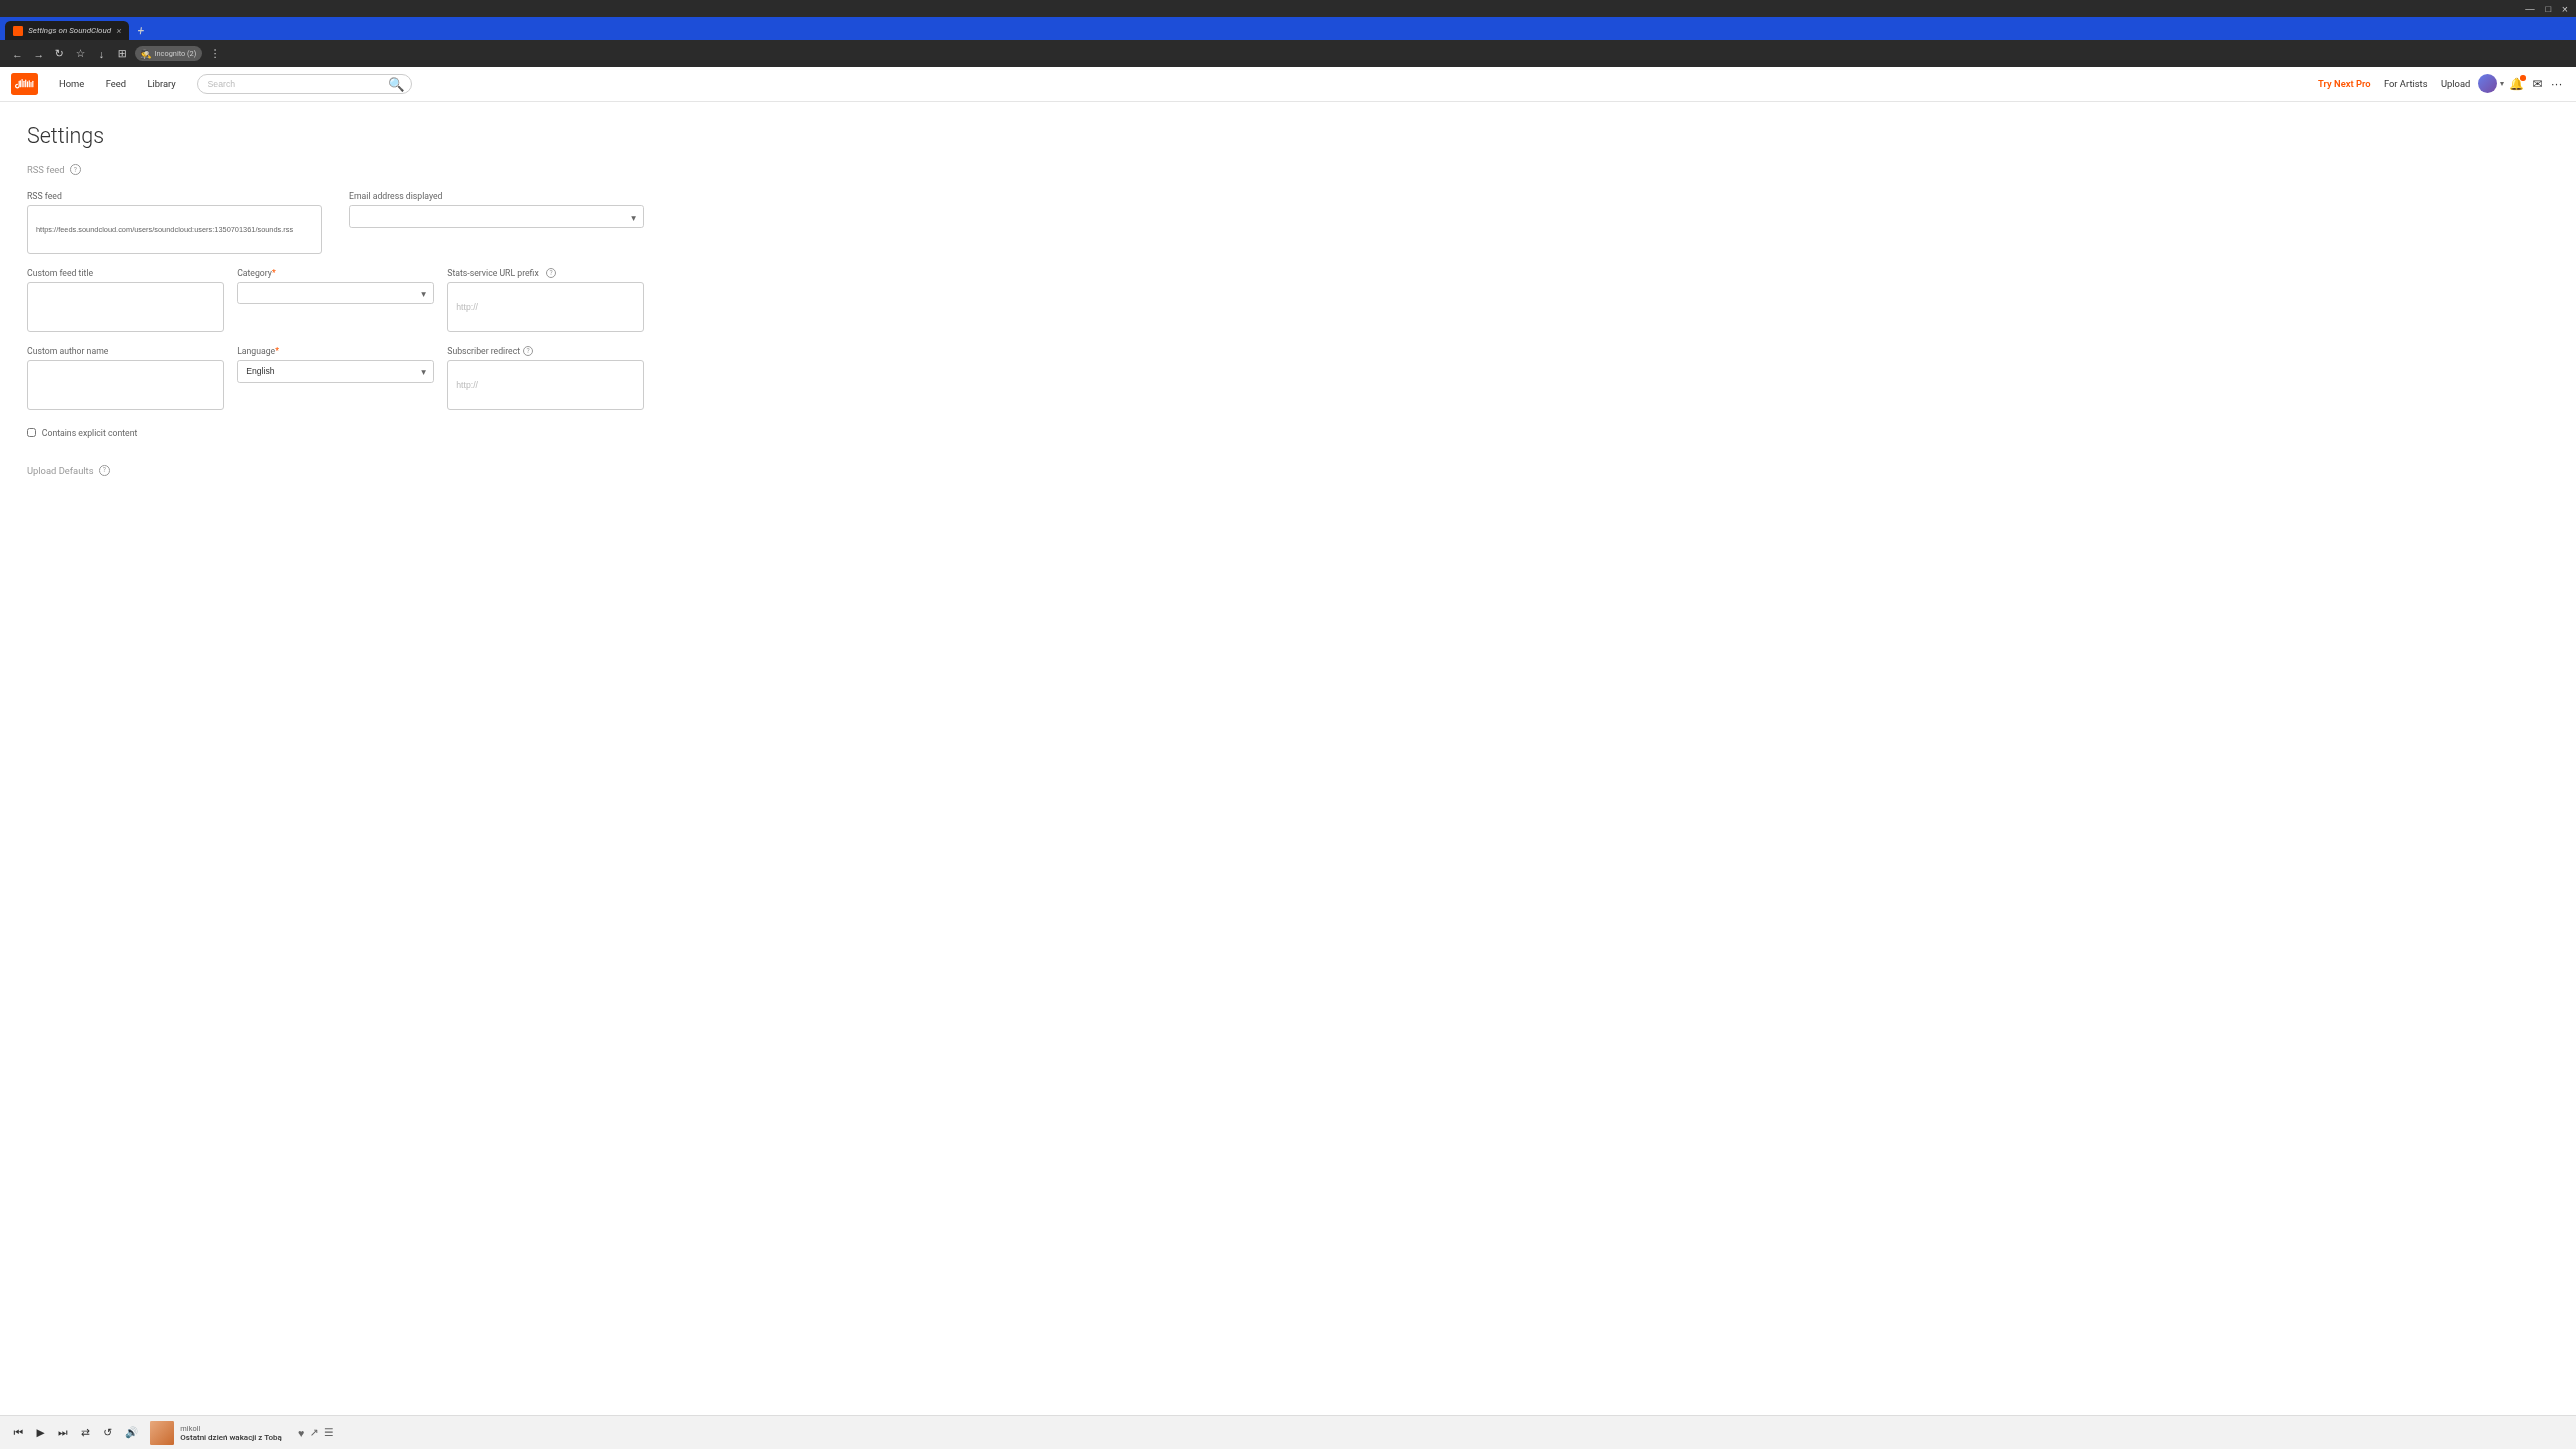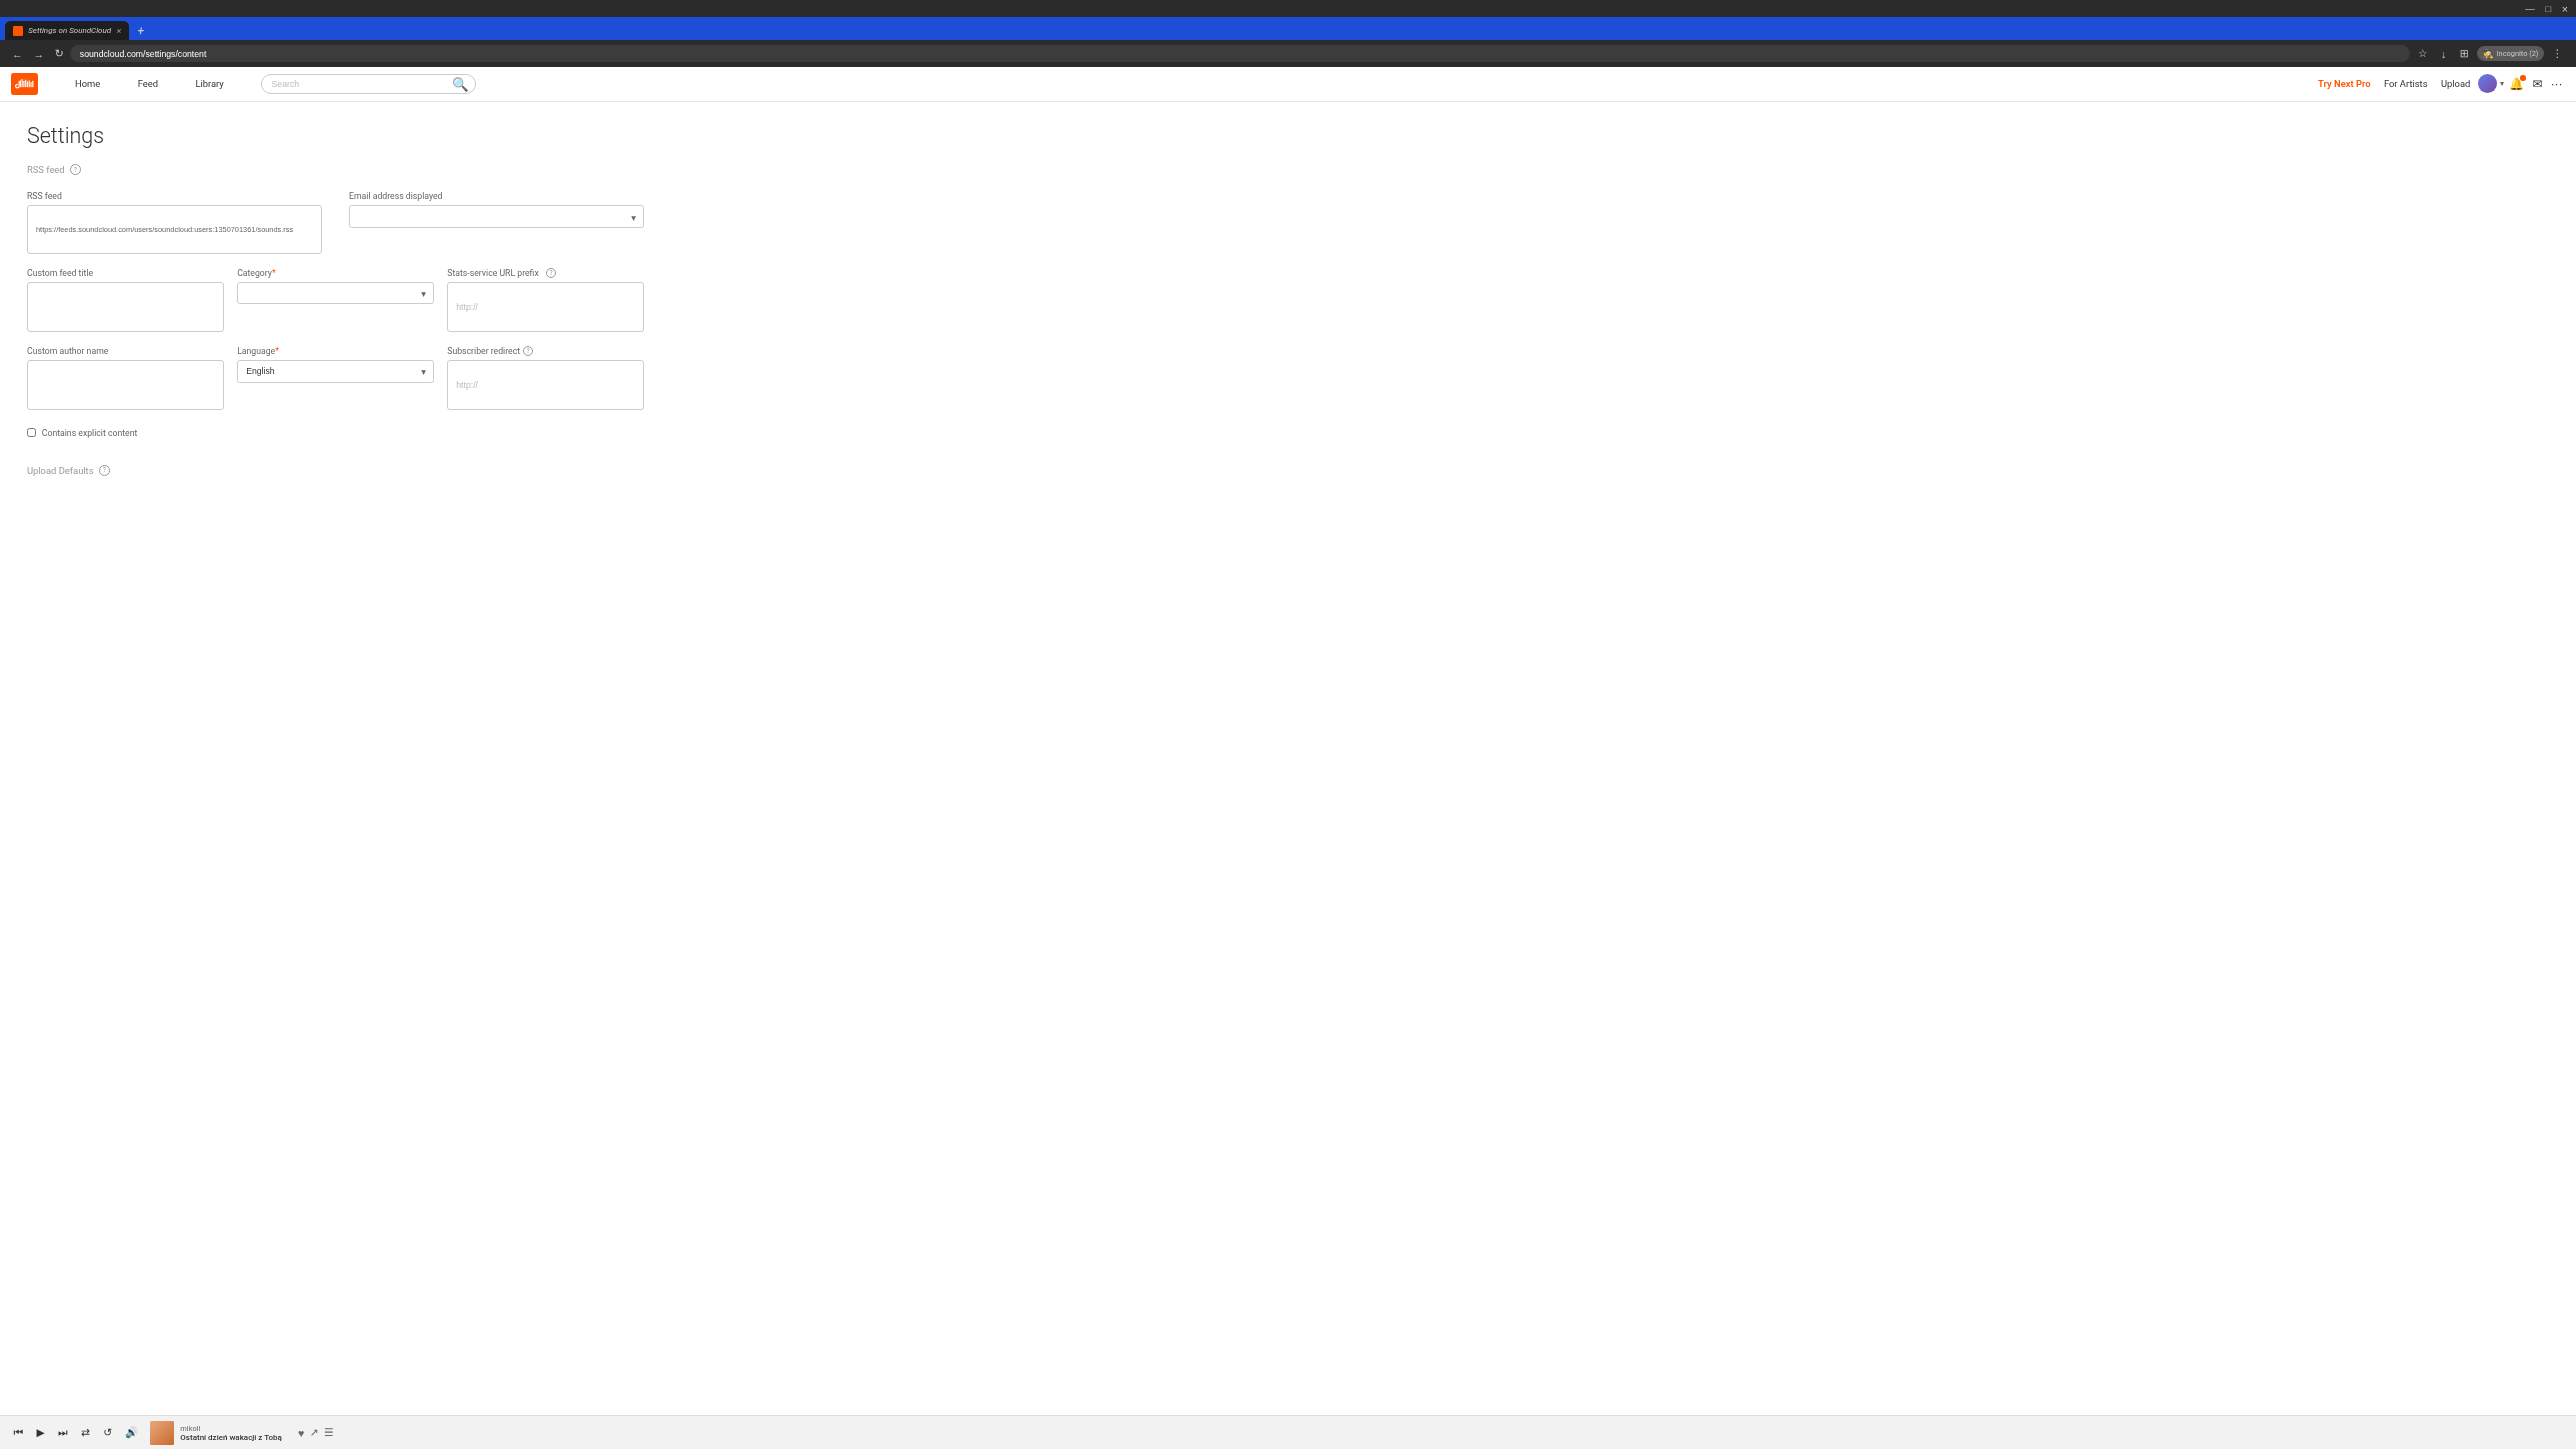--- a/index.html
+++ b/index.html
@@ -12,21 +12,21 @@
     .browser-tab .tab-icon { width: 9.4px; height: 9.4px; background: #f50; border-radius: 1.3px; flex-shrink: 0; }
     .browser-tab .tab-close { margin-left: auto; cursor: pointer; color: #999; font-size: 9.4px; }
     .browser-tab-new { color: #ccc; font-size: 12px; padding: 0 5.4px; cursor: pointer; }
     .browser-controls { display: flex; align-items: center; gap: 2.7px; padding: 4px 8px 4px; background: #2b2b2b; }
     .nav-btn { background: none; border: none; color: #ccc; font-size: 10.7px; cursor: pointer; padding: 2.7px 4px; border-radius: 2.7px; }
     .url-bar { flex: 1; background: #3c3c3c; border: none; border-radius: 13.4px; color: #fff; padding: 3.4px 9.4px; font-size: 8.7px; outline: none; }
     .browser-action { background: none; border: none; color: #ccc; font-size: 10.7px; cursor: pointer; padding: 2.7px 5.4px; }
     .incognito-badge { background: #5a5a5a; color: #ccc; font-size: 7.4px; padding: 2px 5.4px; border-radius: 8px; display: flex; align-items: center; gap: 2.7px; }
 
     
-    .sc-nav { display: flex; align-items: center; background: #fff; border-bottom: 0.7px solid #e5e5e5; padding: 0 10.7px; height: 35px; gap: 16px; }
+    .sc-nav { display: flex; align-items: center; background: #fff; border-bottom: 0.7px solid #e5e5e5; padding: 0 10.7px; height: 35px; gap: 0; }
     .sc-logo { background: #f50; border-radius: 2.7px; width: 27px; height: 21.5px; display: flex; align-items: center; justify-content: center; margin-right: 10.7px; flex-shrink: 0; }
     .sc-logo svg { fill: white; width: 19px; height: 13.4px; }
     .sc-nav-link { color: #333; text-decoration: none; padding: 0 10.7px; height: 35px; display: flex; align-items: center; font-size: 9.4px; font-weight: 400; cursor: pointer; }
     .sc-search { flex: 1; max-width: 215px; margin: 0 10.7px; position: relative; }
     .sc-search input { width: 100%; border: 0.7px solid #ccc; border-radius: 13.4px; padding: 4px 24px 4px 9.4px; font-size: 8.7px; outline: none; background: #fff; }
     .sc-search-btn { position: absolute; right: 6.7px; top: 50%; transform: translateY(-50%); background: none; border: none; cursor: pointer; color: #999; }
     .sc-nav-actions { display: flex; align-items: center; gap: 2.7px; margin-left: auto; }
     .try-next-pro { color: #f50; font-weight: 600; font-size: 9.4px; cursor: pointer; white-space: nowrap; padding: 0 5.4px; }
     .for-artists { color: #333; font-size: 9.4px; cursor: pointer; padding: 0 5.4px; }
     .upload-btn { color: #333; font-size: 9.4px; cursor: pointer; padding: 0 5.4px; }
@@ -104,21 +104,20 @@
       <span>Settings on SoundCloud</span>
       <span class="tab-close">×</span>
     </div>
     <span class="browser-tab-new">+</span>
   </div>
 
   <div class="browser-controls">
     <button class="nav-btn">←</button>
     <button class="nav-btn">→</button>
     <button class="nav-btn">↻</button>
-    <input class="url-bar" type="text" value="soundcloud.com/settings/content" style="">
     <button class="browser-action">☆</button>
     <button class="browser-action">↓</button>
     <button class="browser-action">⊞</button>
     <div class="incognito-badge">
       <span style="font-size:9.4px;">🕵</span>
       <span>Incognito (2)</span>
     </div>
     <button class="browser-action">⋮</button>
   </div>
 </div>

